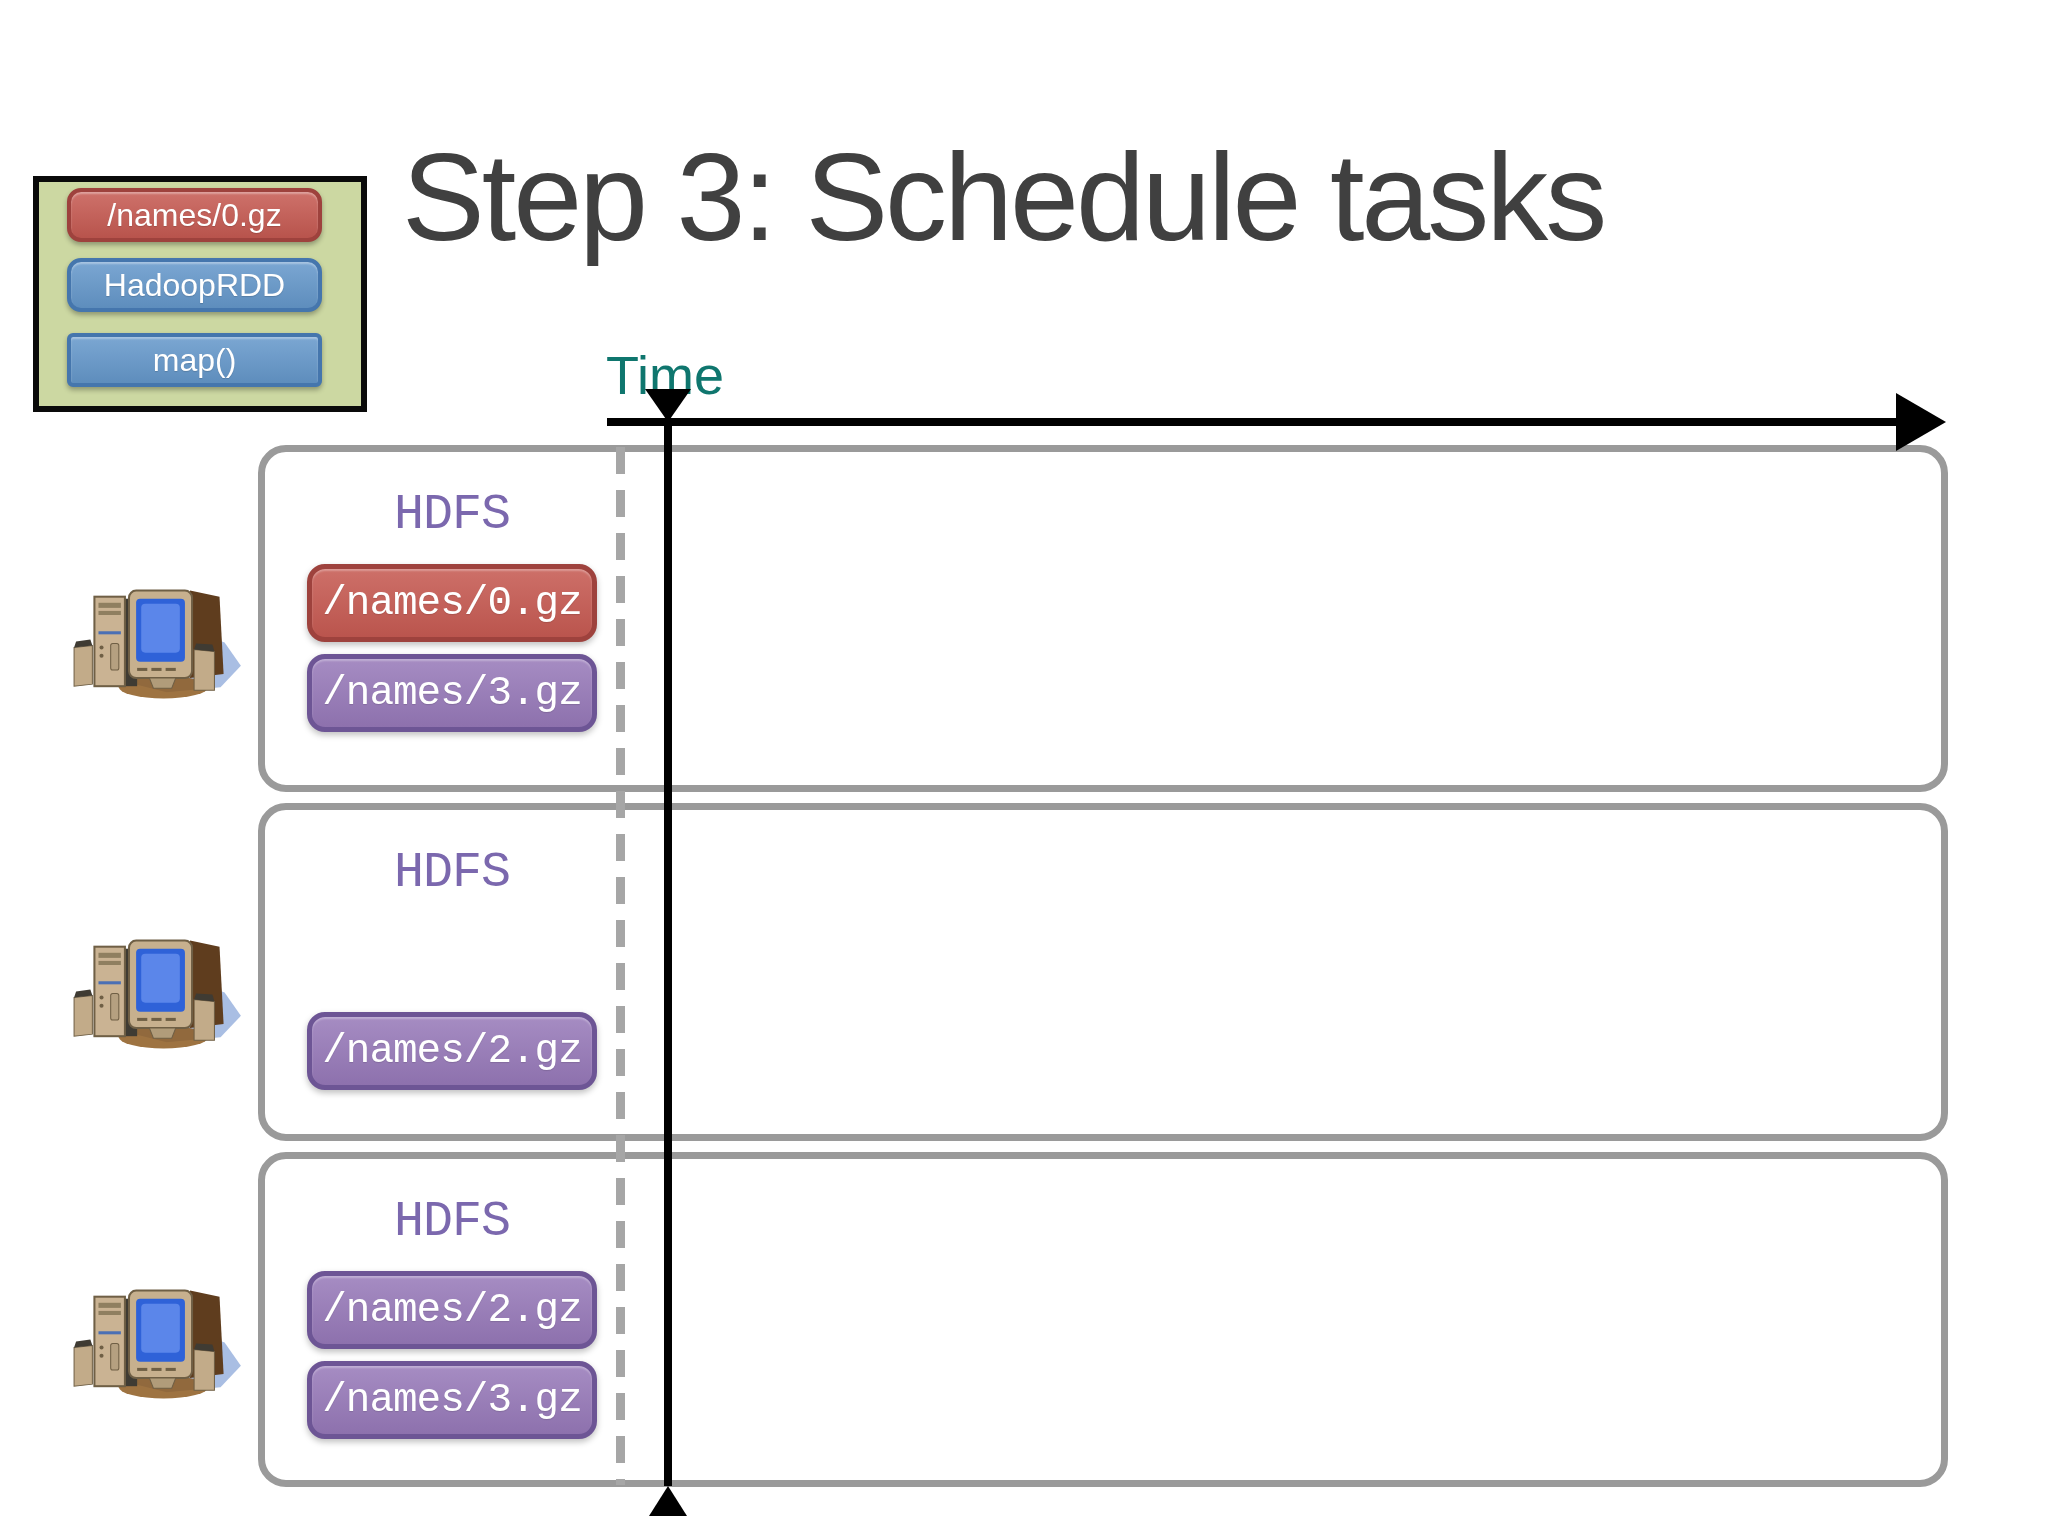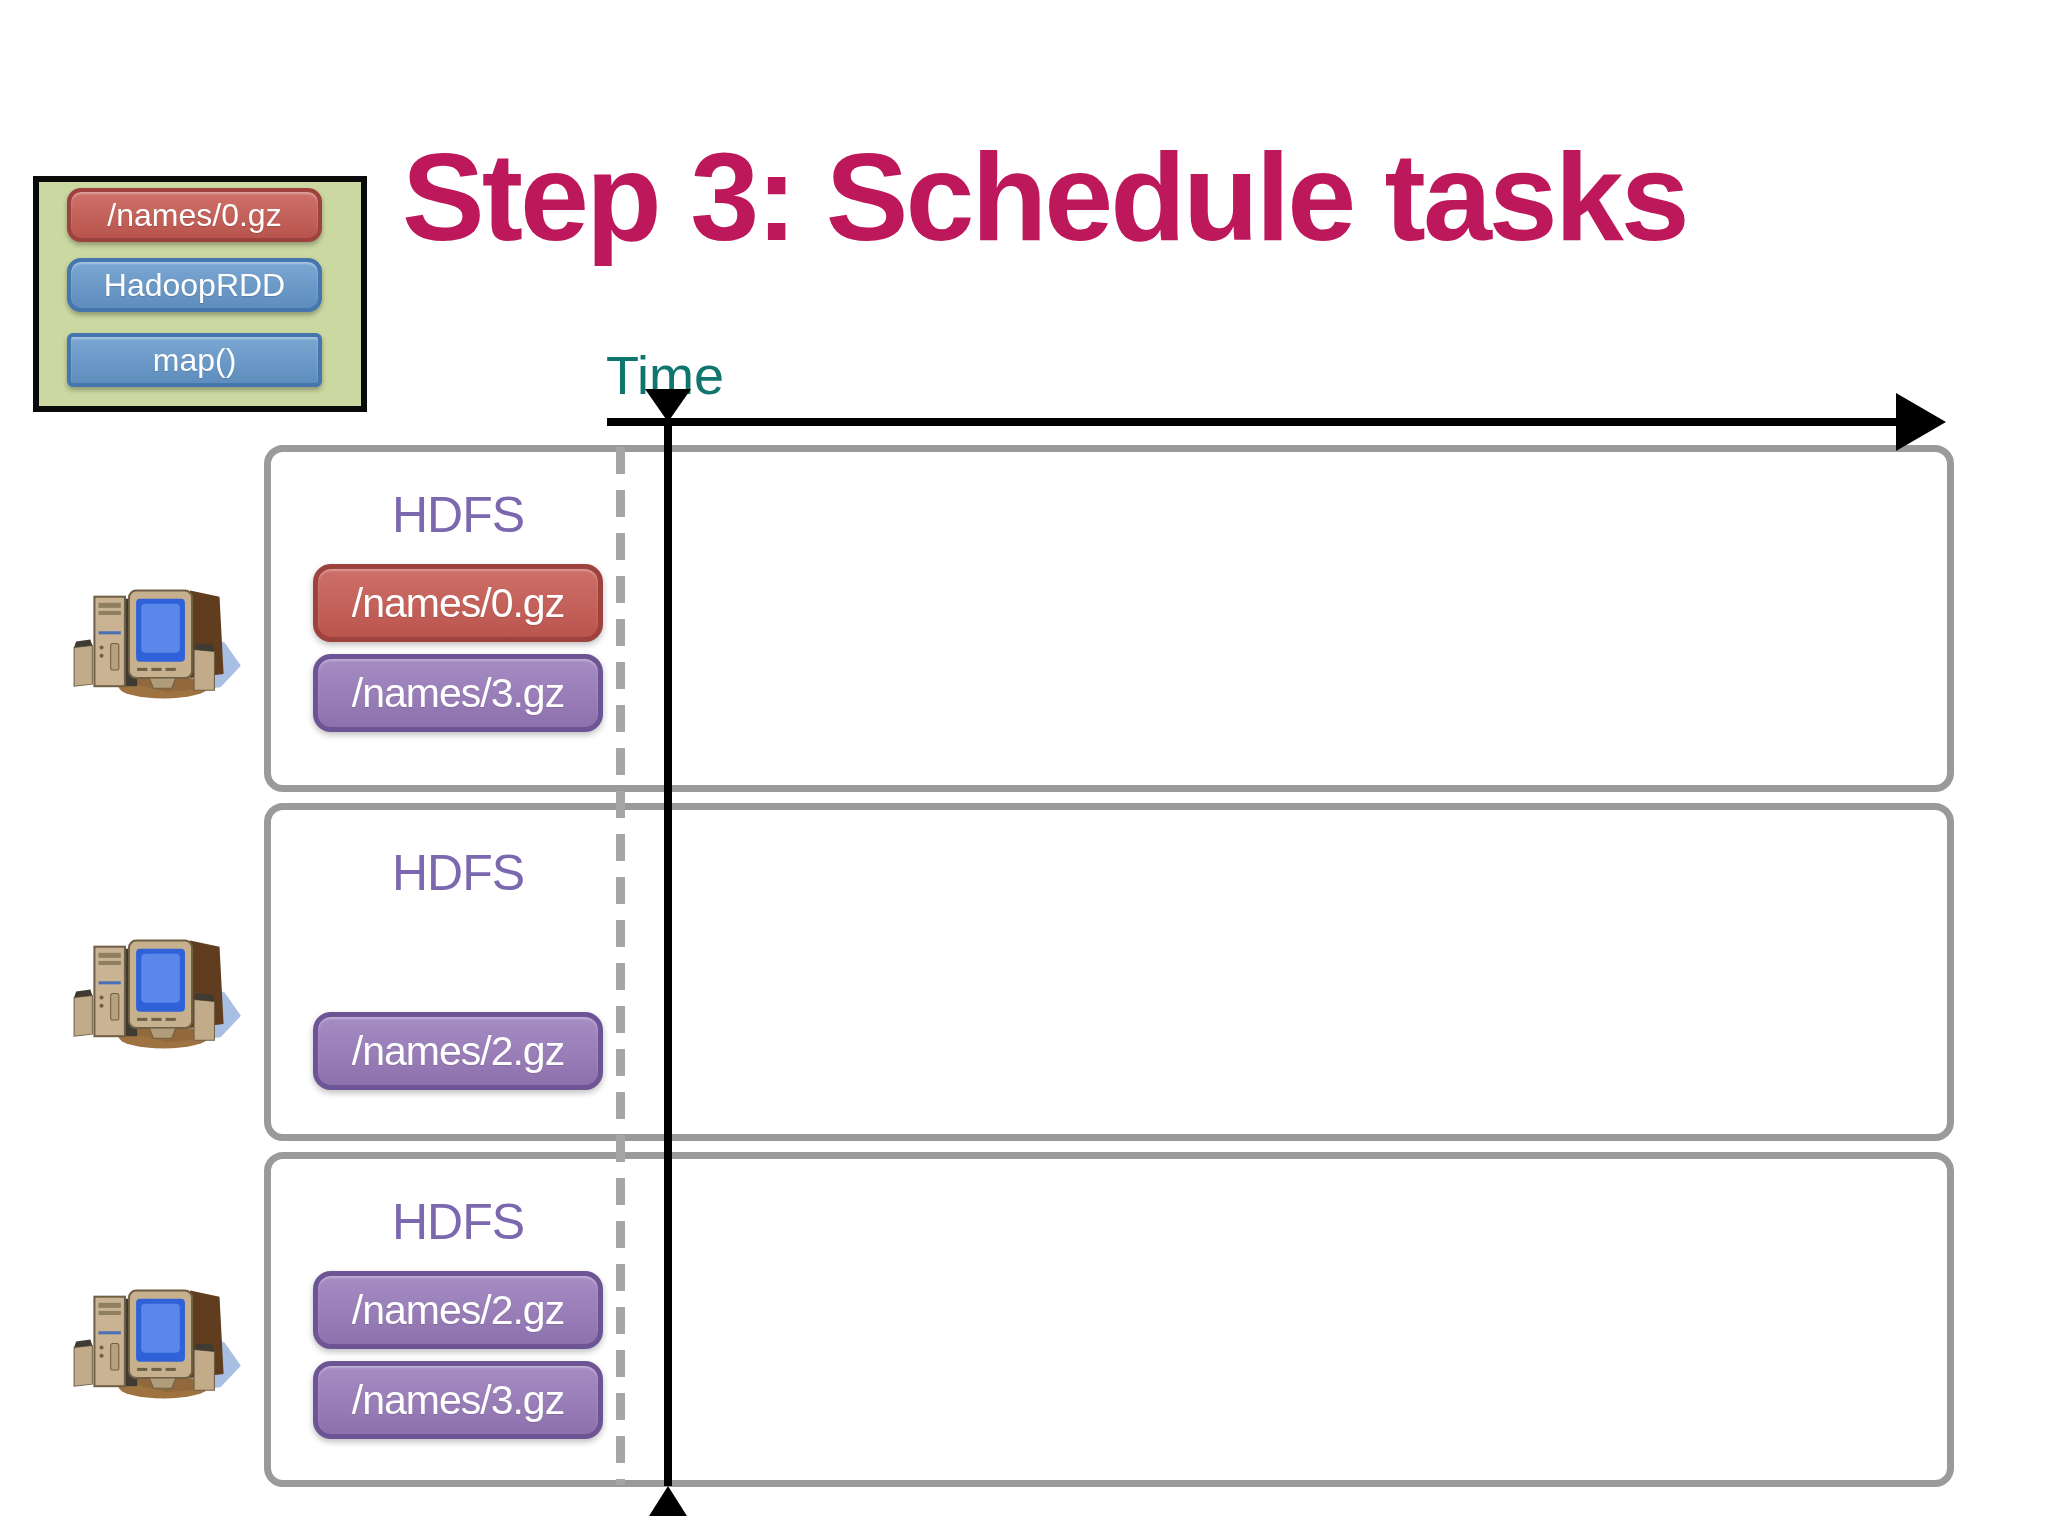--- a/index.html
+++ b/index.html
@@ -8,21 +8,21 @@
     background:var(--slide-bg,#fff);
     font-family:"Liberation Sans", sans-serif;
     position:relative;
   }
   .stage{position:absolute;left:0;top:0;width:2048px;height:1536px;}
 
   
   .title{
     position:absolute;left:402px;top:123px;z-index:5;
     font-size:124px;letter-spacing:-3px;line-height:1.2;
-    color:#be185d;white-space:nowrap;font-weight:700;
+    color:#404040;white-space:nowrap;font-weight:400;
   }
 
   
   .legend{
     position:absolute;left:33px;top:176px;width:334px;height:236px;
     box-sizing:border-box;border:6px solid var(--legend-border,#000);
     background:var(--legend-bg,#ccd8a2);
     display:flex;flex-direction:column;align-items:flex-start;
     padding:6px 0 0 28px;z-index:5;
   }
@@ -77,23 +77,23 @@
 
   
   .dash-line{
     position:absolute;left:616px;top:447px;width:9px;height:1038px;z-index:2;
     background:repeating-linear-gradient(180deg,
       var(--dashed-line,#a6a6a6) 0 27px, transparent 27px 43px);
   }
 
   
   .worker{
-    position:absolute;left:264px;width:1690px;box-sizing:border-box;
-    border:7px solid var(--box-border,#9a9a9a);border-radius:19px;
-    background:#fff;z-index:1;
+    position:absolute;left:258px;width:1690px;box-sizing:border-box;
+    border:7px solid var(--box-border,#9a9a9a);border-radius:28px;
+    background:#fff;z-index:1;font-family:Liberation Mono, monospace;
   }
   .worker-0{top:445px;height:347px;}
   .worker-1{top:803px;height:338px;}
   .worker-2{top:1152px;height:335px;}
   .hdfs-label{
     position:absolute;left:42px;top:34px;width:290px;
     text-align:center;font-size:50px;font-weight:500;letter-spacing:-1px;
     color:var(--hdfs-text,#7b68ae);
   }
   .wchip{

